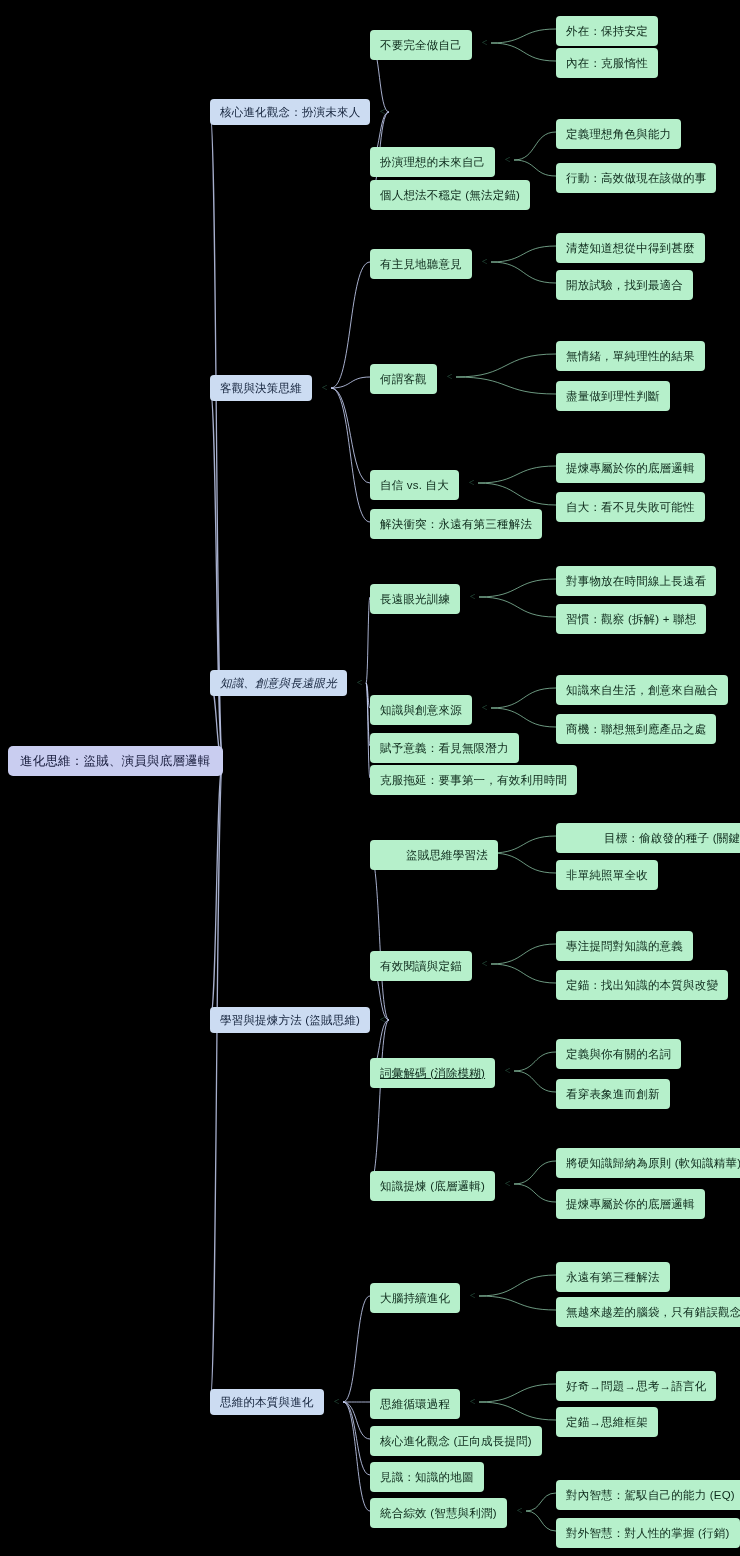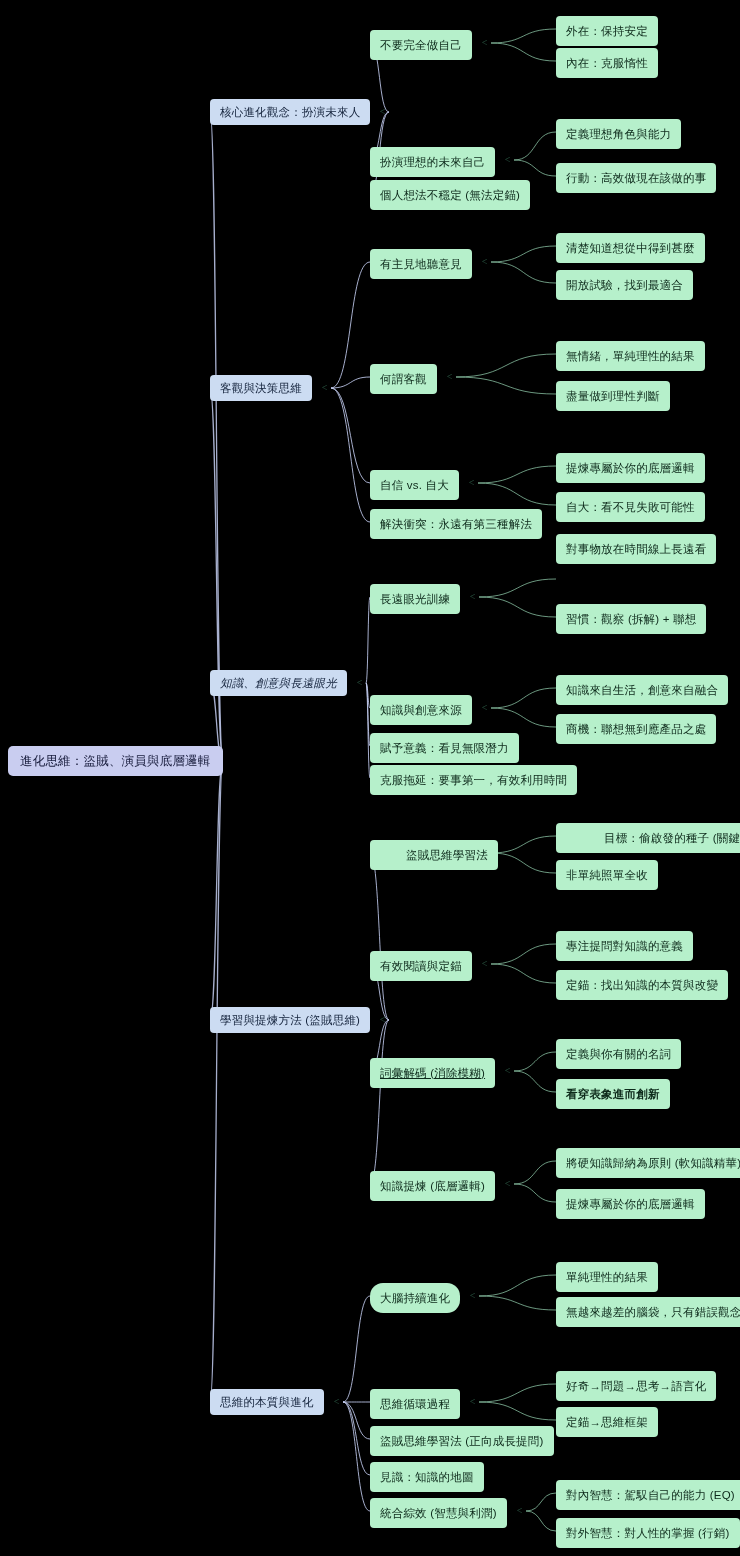--- a/index.html
+++ b/index.html
@@ -192,21 +192,21 @@
         <span class="label">解決衝突：永遠有第三種解法</span>
       </div>
       <div class="node lvl1" style="left: 210px; top: 670px; font-style: italic;">
         <span class="label">知識、創意與長遠眼光</span>
       </div>
       <div class="toggle green" style="left: 353px; top: 676.5px;"></div>
       <div class="node lvl2" style="left: 370px; top: 584px;">
         <span class="label">長遠眼光訓練</span>
       </div>
       <div class="toggle green" style="left: 466px; top: 590.5px;"></div>
-      <div class="node lvl3" style="left: 556px; top: 534px;">
+      <div class="node lvl3" style="left: 556px; top: 566px;">
         <span class="label">對事物放在時間線上長遠看</span>
       </div>
       <div class="node lvl3" style="left: 556px; top: 604px;">
         <span class="label">習慣：觀察 (拆解) + 聯想</span>
       </div>
       <div class="node lvl2" style="left: 370px; top: 695px;">
         <span class="label">知識與創意來源</span>
       </div>
       <div class="toggle green" style="left: 478px; top: 701.5px;"></div>
       <div class="node lvl3" style="left: 556px; top: 675px;">
@@ -245,59 +245,59 @@
       <div class="node lvl3" style="left: 556px; top: 970px;">
         <span class="label">定錨：找出知識的本質與改變</span>
       </div>
       <div class="node lvl2" style="left: 370px; top: 1058px; text-decoration: underline;">
         <span class="label">詞彙解碼 (消除模糊)</span>
       </div>
       <div class="toggle green" style="left: 501px; top: 1064.5px;"></div>
       <div class="node lvl3" style="left: 556px; top: 1039px;">
         <span class="label">定義與你有關的名詞</span>
       </div>
-      <div class="node lvl3" style="left: 556px; top: 1079px; font-weight: bold;">
+      <div class="node lvl3" style="left: 556px; top: 1079px;">
         <span class="label">看穿表象進而創新</span>
       </div>
       <div class="node lvl2" style="left: 370px; top: 1171px;">
         <span class="label">知識提煉 (底層邏輯)</span>
       </div>
       <div class="toggle green" style="left: 501px; top: 1177.5px;"></div>
       <div class="node lvl3" style="left: 556px; top: 1148px;">
         <span class="label">將硬知識歸納為原則 (軟知識精華)</span>
       </div>
       <div class="node lvl3" style="left: 556px; top: 1189px;">
         <span class="label">提煉專屬於你的底層邏輯</span>
       </div>
       <div class="node lvl1" style="left: 210px; top: 1389px;">
         <span class="label">思維的本質與進化</span>
       </div>
       <div class="toggle green" style="left: 330px; top: 1395.5px;"></div>
-      <div class="node lvl2" style="left: 370px; top: 1283px; border-radius: 13px;">
+      <div class="node lvl2" style="left: 370px; top: 1283px;">
         <span class="label">大腦持續進化</span>
       </div>
       <div class="toggle green" style="left: 466px; top: 1289.5px;"></div>
       <div class="node lvl3" style="left: 556px; top: 1262px;">
-        <span class="label">單純理性的結果</span>
+        <span class="label">永遠有第三種解法</span>
       </div>
       <div class="node lvl3" style="left: 556px; top: 1297px;">
         <span class="label">無越來越差的腦袋，只有錯誤觀念</span>
       </div>
       <div class="node lvl2" style="left: 370px; top: 1389px;">
         <span class="label">思維循環過程</span>
       </div>
       <div class="toggle green" style="left: 466px; top: 1395.5px;"></div>
       <div class="node lvl3" style="left: 556px; top: 1371px;">
         <span class="label">好奇→問題→思考→語言化</span>
       </div>
       <div class="node lvl3" style="left: 556px; top: 1407px;">
         <span class="label">定錨→思維框架</span>
       </div>
       <div class="node lvl2" style="left: 370px; top: 1426px;">
-        <span class="label">盜賊思維學習法 (正向成長提問)</span>
+        <span class="label">核心進化觀念 (正向成長提問)</span>
       </div>
       <div class="node lvl2" style="left: 370px; top: 1462px;">
         <span class="label">見識：知識的地圖</span>
       </div>
       <div class="node lvl2" style="left: 370px; top: 1498px;">
         <span class="label">統合綜效 (智慧與利潤)</span>
       </div>
       <div class="toggle green" style="left: 513px; top: 1504.5px;"></div>
       <div class="node lvl3" style="left: 556px; top: 1480px;">
         <span class="label">對內智慧：駕馭自己的能力 (EQ)</span>

